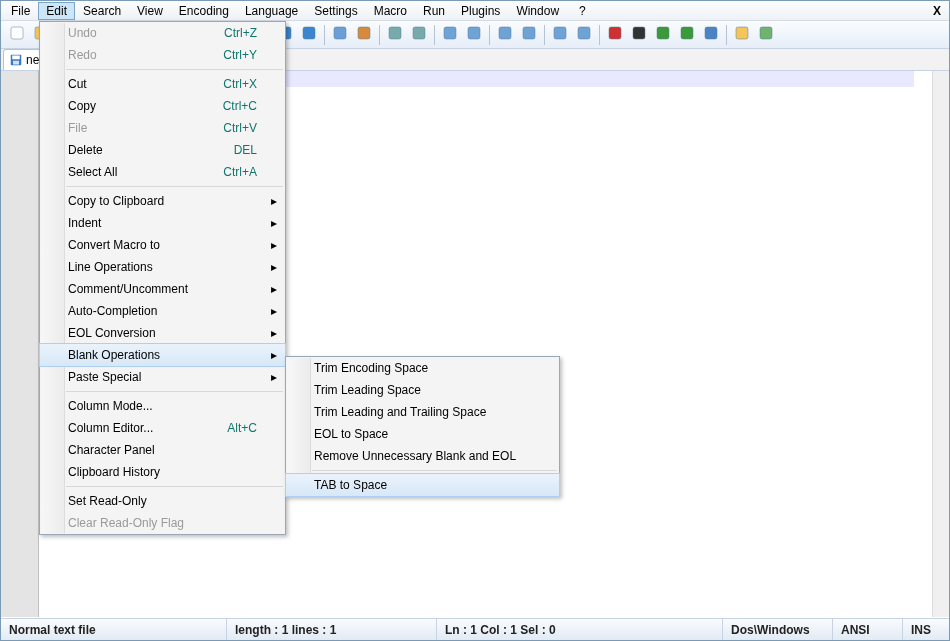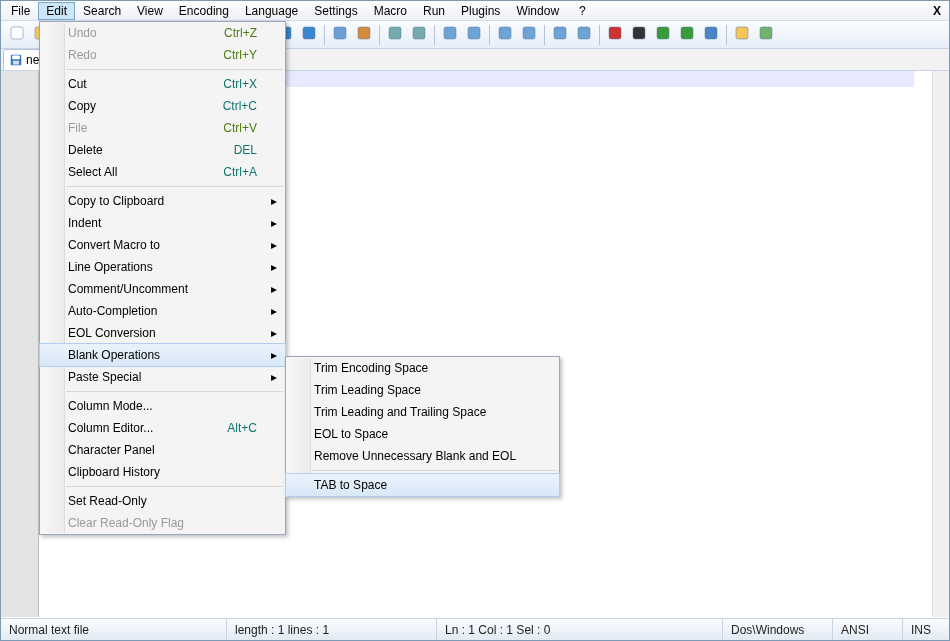--- a/index.html
+++ b/index.html
@@ -16,27 +16,27 @@
   .tool-btn svg { width: 16px; height: 16px; }
   .tabbar { height: 22px; background: #f2f2f2; border-bottom: 1px solid #c7d3e3; display: flex; align-items: flex-end; padding-left: 2px; }
   .filetab { display: flex; align-items: center; gap: 4px; padding: 3px 10px 3px 6px; background: #fff; border: 1px solid #b7c3d3; border-bottom: none; border-radius: 3px 3px 0 0; }
   .filetab .disk { width:12px; height:12px; }
   .editor-wrap { position: relative; height: 546px; display: flex; }
   .gutter { width: 38px; background: #e4e4e4; border-right: 1px solid #c0c0c0; height:100%; }
   .line-hl { position:absolute; left:38px; right:18px; top:0; height:16px; background:#e8e8ff; }
   .editor { flex:1; background:#fff; position:relative; }
   .scrollbar-v { width: 17px; background: #f0f0f0; border-left:1px solid #ddd; height:100%; }
   .statusbar { position:absolute; left:0; right:0; bottom:0; height:22px; background: linear-gradient(#fafcfe,#e2eaf4); border-top:1px solid #c7d3e3; display:flex; align-items:center; }
-  .sb-cell { padding: 0 8px; border-right: 1px solid #c7d3e3; height:100%; display:flex; align-items:center; color:#222; }
+  .sb-cell { padding: 0 8px; border-right: 1px solid #c7d3e3; height:100%; display:flex; align-items:center; color:#222;font-weight:bold; }
   
   .menu { position:absolute; background:#f4f4f4; border:1px solid #9aa7b7; box-shadow: 2px 2px 4px rgba(0,0,0,.25); }
   .menu .row { display:flex; align-items:center; height:22px; padding: 0 20px 0 28px; position:relative; color:#000; white-space:nowrap;text-align:center; }
   .menu .row.disabled { color:#9a9a9a; }
   .menu .row .shortcut { position:absolute; right:28px; color:#0f766e; }
-  .menu .row.disabled .shortcut { color:#4d7c0f; }
+  .menu .row.disabled .shortcut { color:#0f766e; }
   .menu .row .arrow { position:absolute; right:8px; }
   .menu .sep { height:1px; background:#d8d8d8; margin: 3px 2px 3px 26px; }
   .menu .row.hover-sub { background: linear-gradient(#eaf3fb,#d7e8f7); outline:1px solid #aecff0; }
   .menu.edit-menu { left:38px; top:20px; width:247px; }
   .menu.sub-menu { left:284px; top:355px; width:275px; }
   .menu.sub-menu .row.hover-item { background: linear-gradient(#eaf3fb,#d7e8f7); outline:1px solid #aecff0; }
   .leftbar { position:absolute; left:1px; top:1px; bottom:1px; width:24px; background:linear-gradient(90deg,#f7f7f7,#ececec); border-right:1px solid #dcdcdc;}
 </style>
 </head>
 <body>

